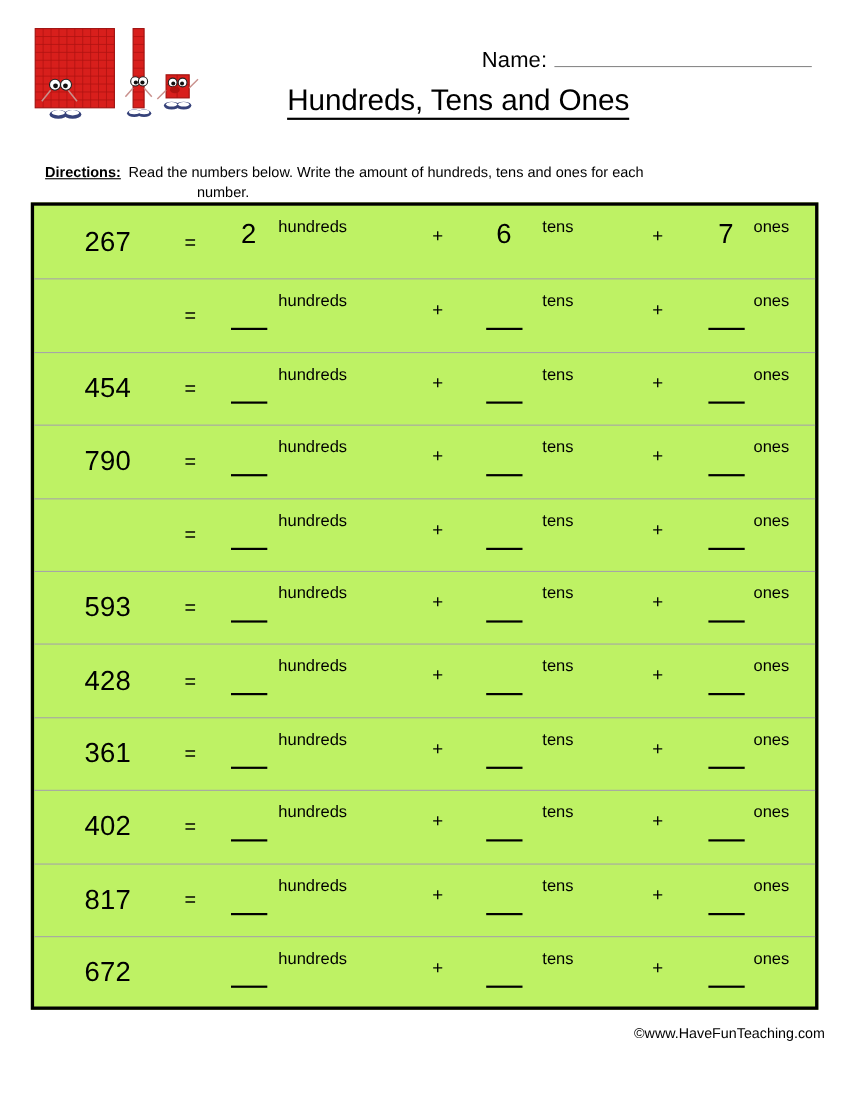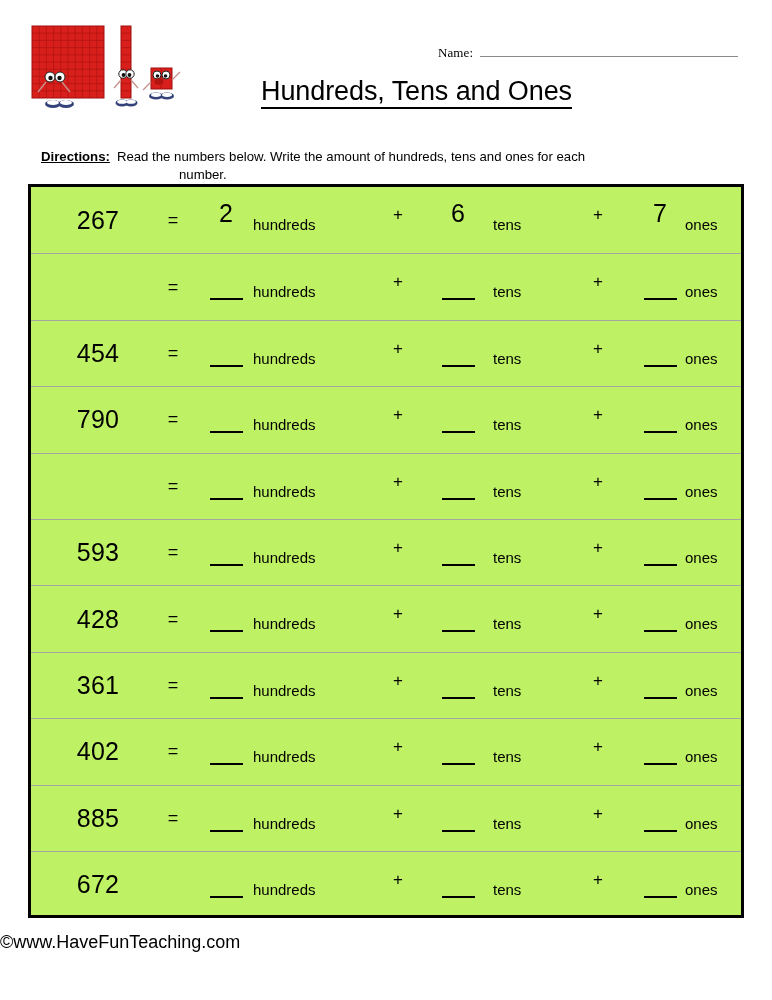--- a/index.html
+++ b/index.html
@@ -33,24 +33,23 @@
   .name-row {
     position: absolute;
     left: 438px;
     top: 44px;
     display: flex;
     align-items: baseline;
     gap: 7px;
     width: 300px;
   }
   .name-label {
-    font-size: 13px;
+    font-size: 20px;
     letter-spacing: .1px;
     white-space: nowrap;
-    font-family: Liberation Serif, serif;
   }
   .name-line {
     flex: 1;
     border-bottom: 1.6px solid #8a8a8a;
     height: 12px;
   }
 
   .worksheet-title {
     position: absolute;
     left: 0;
@@ -149,21 +148,21 @@
     top: -4px;
   }
   .slot .blank {
     display: block;
     width: 33px;
     border-bottom: 2.4px solid #000;
     height: 26px;
   }
   .word {
     font-size: 15px;
-    padding-top: 29px;
+    padding-top: 11px;
     white-space: nowrap;
   }
   .plus {
     position: absolute;
     top: 0;
     height: 100%;
     display: flex;
     align-items: flex-start;
     justify-content: center;
     padding-top: 18px;
@@ -180,22 +179,22 @@
   .c-plus2    { left: 552px; }
   .c-o-slot   { left: 602px; width: 54px; }
   .c-o-word   { left: 654px; width: 60px; }
 
   
   .footer {
     position: absolute;
     left: 0;
     right: 0;
     top: 932px;
-    text-align: left;
-    font-size: 18px;
+    text-align: right;
+    font-size: 13px;
     padding-right: 22px;
   }
 </style>
 </head>
 <body>
 
 <div class="header">
 
   <div class="clipart">
     <svg width="160" height="105" viewBox="0 0 160 105" xmlns="http://www.w3.org/2000/svg">
@@ -448,21 +447,21 @@
         <span class="blank"></span>
       </div>
       <div class="cell word c-t-word">tens</div>
       <div class="plus c-plus2">+</div>
       <div class="cell slot c-o-slot">
         <span class="blank"></span>
       </div>
       <div class="cell word c-o-word">ones</div>
     </div>
     <div class="row">
-      <div class="cell c-number">885</div>
+      <div class="cell c-number">817</div>
       <div class="cell c-equals">=</div>
       <div class="cell slot c-h-slot">
         <span class="blank"></span>
       </div>
       <div class="cell word c-h-word">hundreds</div>
       <div class="plus c-plus1">+</div>
       <div class="cell slot c-t-slot">
         <span class="blank"></span>
       </div>
       <div class="cell word c-t-word">tens</div>

